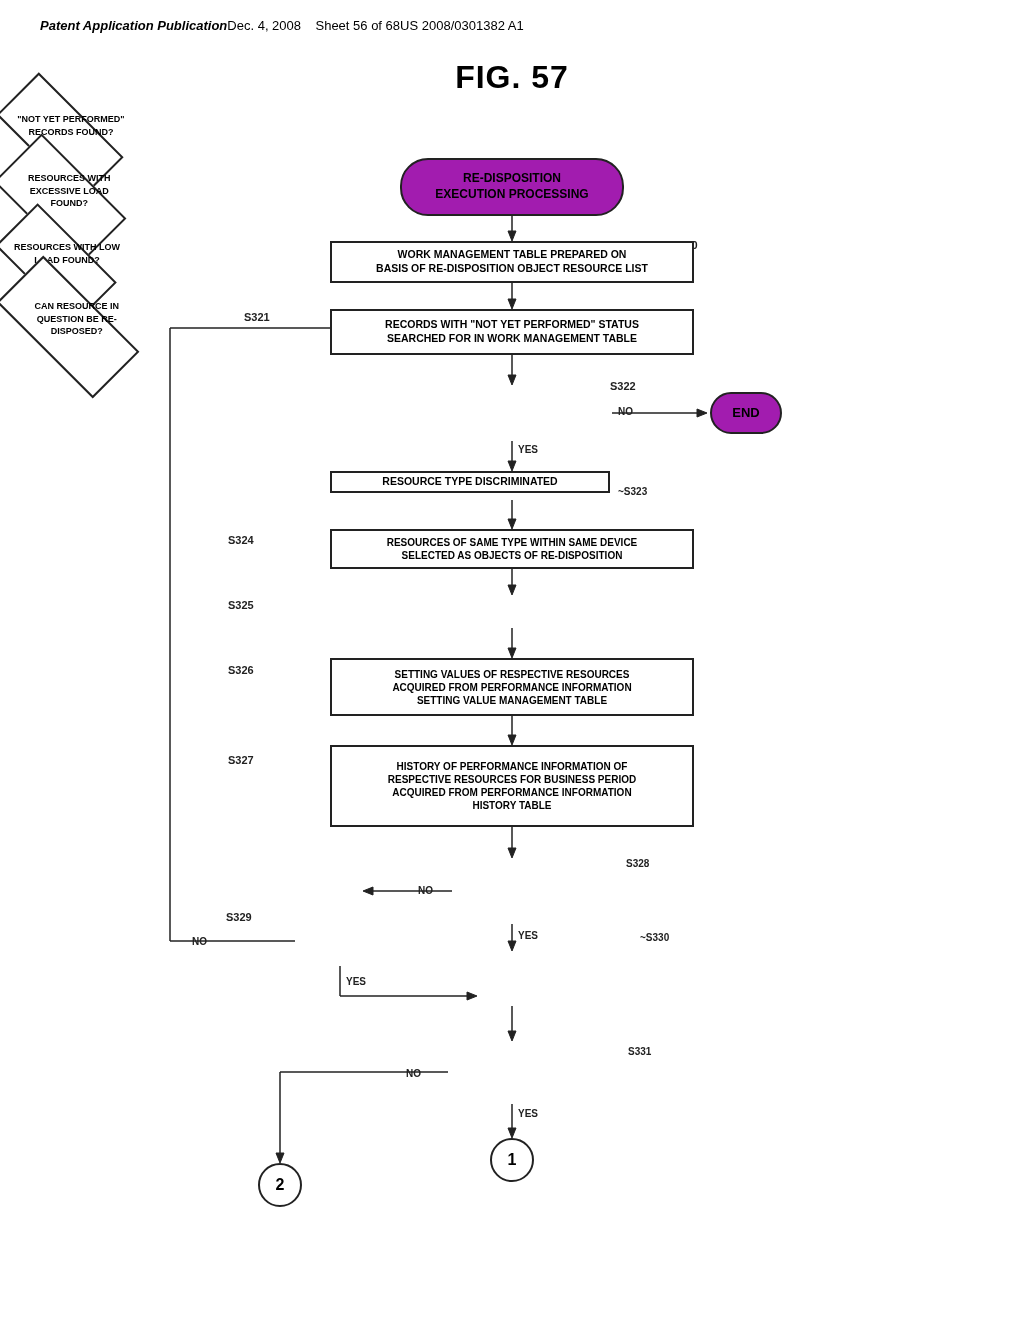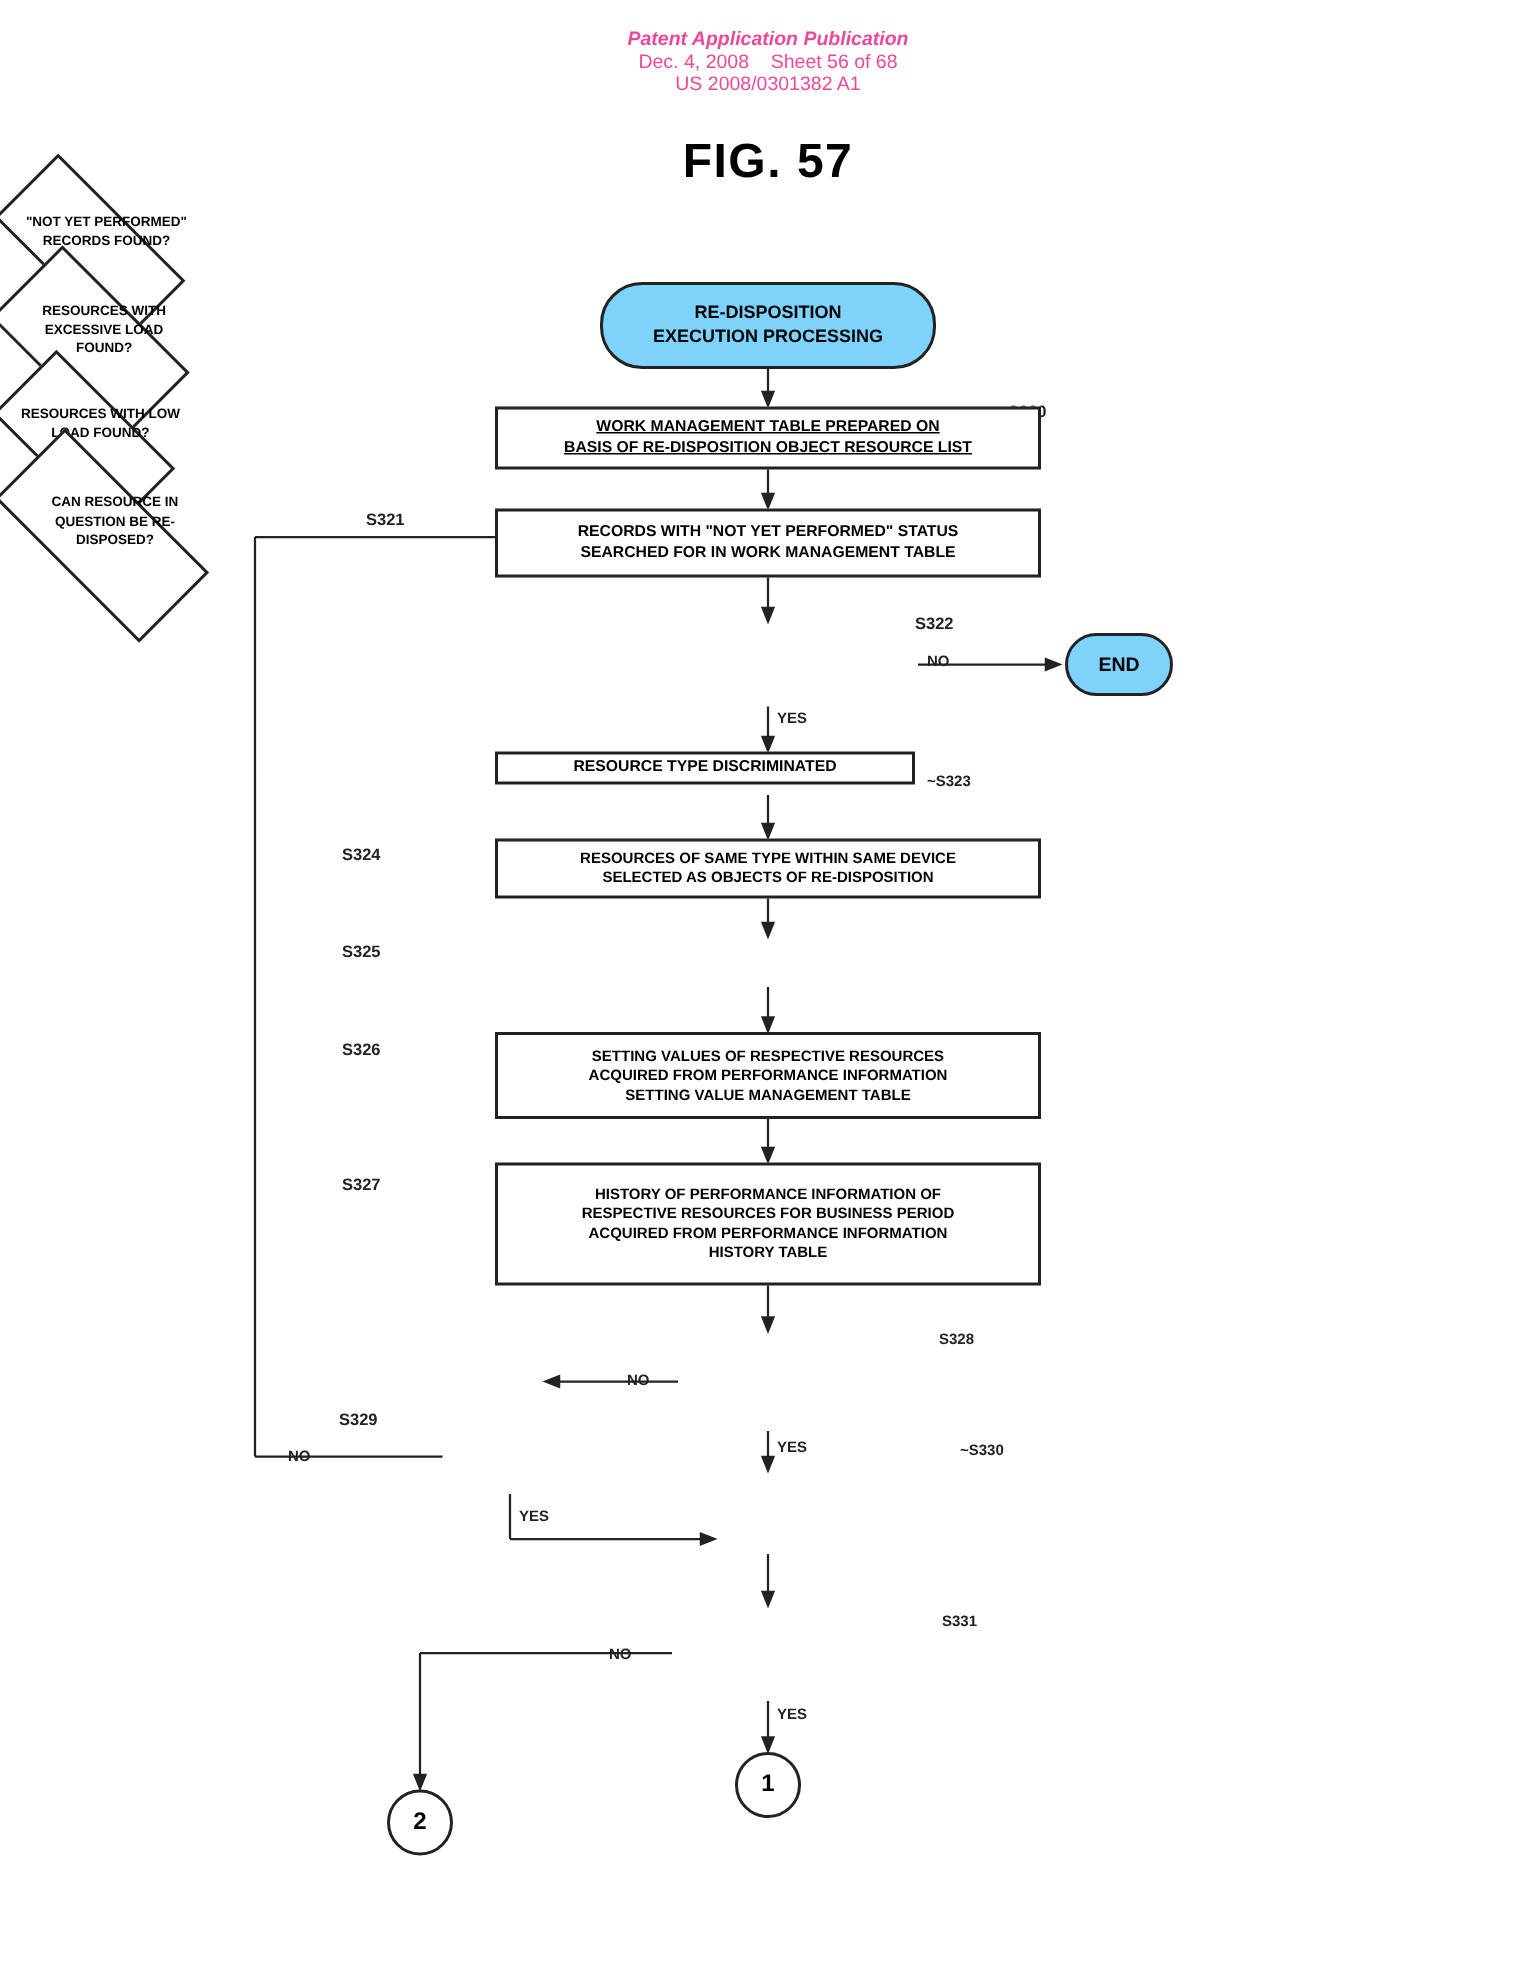--- a/index.html
+++ b/index.html
@@ -6,26 +6,25 @@
     body {
       background: #fff;
       font-family: Arial, Helvetica, sans-serif;
       width: 1024px;
       min-height: 1320px;
       position: relative;
       overflow-x: hidden;
     }
     .header {
       display: flex;
-      justify-content: center;
+      justify-content: flex-start;
       align-items: center;
       padding: 18px 40px 8px 40px;
       font-size: 13px;
-      color: #ec4899;
-      flex-direction: column;
+      color: #000000;
     }
     .header-left { font-style: italic; font-weight: bold; }
     .header-center { font-size: 13px; }
     .header-right { font-size: 13px; }
 
     .fig-title {
       text-align: center;
       font-size: 32px;
       font-weight: bold;
       margin: 18px 0 10px 0;
@@ -46,21 +45,21 @@
       justify-content: center;
       text-align: center;
       font-size: 11px;
       font-weight: bold;
       line-height: 1.3;
     }
 
     .fc-rounded {
       border: 2px solid #222;
       border-radius: 28px;
-      background: #7dd3fc;
+      background: #a21caf;
     }
 
     .fc-rect {
       border: 2px solid #222;
       background: #fff;
     }
 
     .fc-diamond {
       background: #fff;
       transform: rotate(45deg);
@@ -185,21 +184,21 @@
 
   </svg>
 
   <div class="fc-node fc-rounded" style="left:400px;top:52px;width:224px;height:58px;">
     <span style="white-space:pre-line;font-size:12px;">RE-DISPOSITION
 EXECUTION PROCESSING</span>
   </div>
 
   <div class="label" style="left:672px;top:133px;">S320</div>
 
-  <div class="fc-node fc-rect" style="left:330px;top:135px;width:364px;height:42px;text-decoration:underline;">
+  <div class="fc-node fc-rect" style="left:330px;top:135px;width:364px;height:42px;">
     <span style="white-space:pre-line;font-size:10.5px;">WORK MANAGEMENT TABLE PREPARED ON
 BASIS OF RE-DISPOSITION OBJECT RESOURCE LIST</span>
   </div>
 
   <div class="label" style="left:228px;top:205px;margin-left:16px;">S321</div>
 
   <div class="fc-node fc-rect" style="left:330px;top:203px;width:364px;height:46px;">
     <span style="white-space:pre-line;font-size:10.5px;">RECORDS WITH "NOT YET PERFORMED" STATUS
 SEARCHED FOR IN WORK MANAGEMENT TABLE</span>
   </div>

